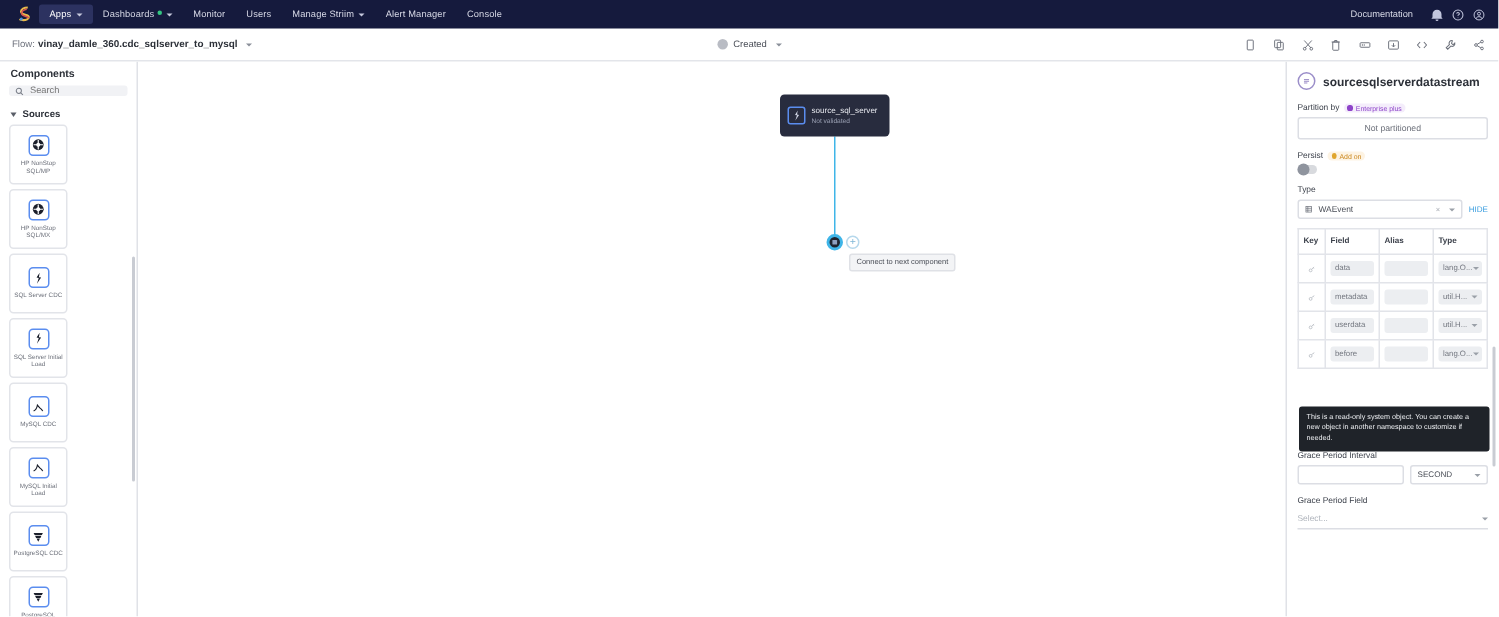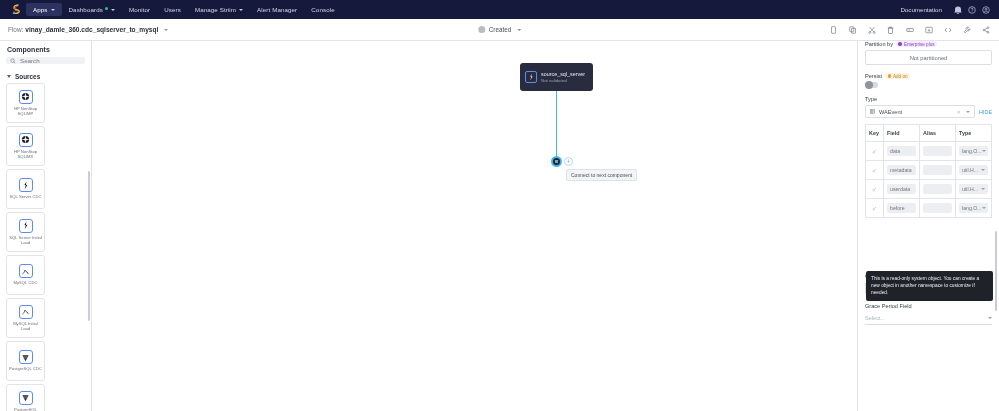--- a/index.html
+++ b/index.html
@@ -404,20 +404,28 @@
     <div id="port">
       <svg class="svgi" width="5" height="5" viewBox="0 0 16 16" fill="#8ea0c0">
           <rect x="3" y="3" width="10" height="10" rx="1.5"></rect>
         </svg>
     </div>
     <div id="addbtn">+</div>
     <div id="tooltip-connect">Connect to next component</div>
   </div>
 
   <div id="rightpanel">
+    <div class="rp-head">
+      <span class="rp-circle">
+        <svg class="svgi" width="6" height="6" viewBox="0 0 16 16" fill="none" stroke="#8e7fc0" stroke-width="1.6">
+            <path d="M3.5 5.5h9M3.5 8.5h9M3.5 11.5h6"></path>
+          </svg>
+      </span>
+      <span class="rp-title">sourcesqlserverdatastream</span>
+    </div>
 
     <div class="rp-label">
       <span>Partition by</span>
       <span class="badge ent">
         <span class="badge-dot" style="background:#8e44c9"></span>
         <span>Enterprise plus</span>
       </span>
     </div>
     <div class="field-box">Not partitioned</div>
 

